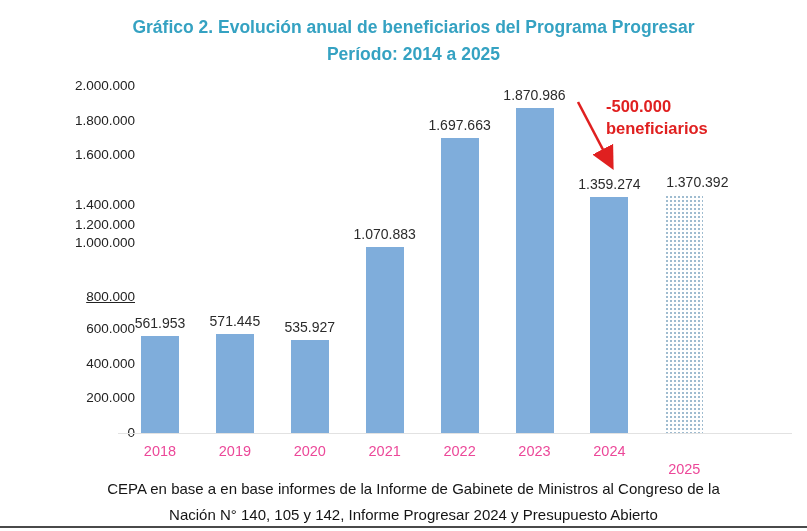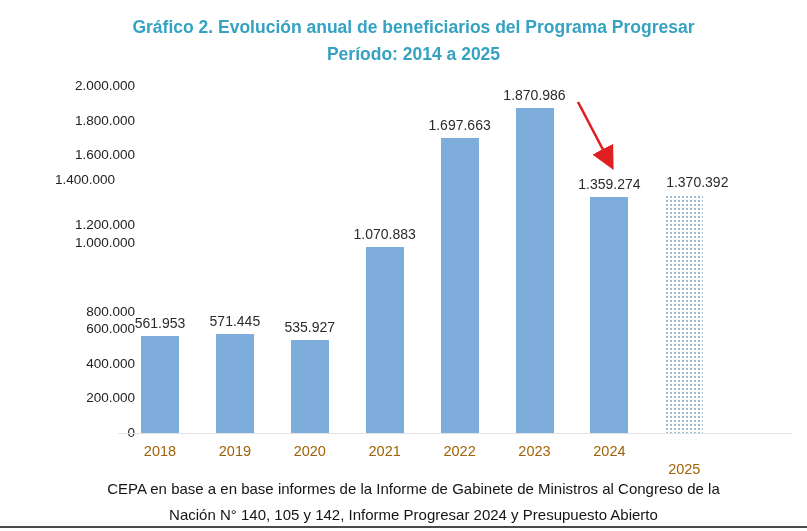--- a/index.html
+++ b/index.html
@@ -24,21 +24,21 @@
     position:absolute;
     width:100px;right:692px;
     text-align:right;
     font-size:13.5px;color:#222;
     white-space:nowrap;
   }
   
   .xtick{
     position:absolute;top:443px;
     width:75px;text-align:center;
-    font-size:14.5px;color:#a16207;
+    font-size:14.5px;color:#ec4899;
   }
   
   .bar{
     position:absolute;
     width:38px;
     background:#7FADDB;
   }
   .bar.dotted{
     background-color:#ffffff;
     background-image:radial-gradient(circle, #9fbcd0 1.1px, transparent 1.2px);
@@ -84,24 +84,24 @@
   <div class="title-block">
     <div class="title-line">Gráfico 2. Evolución anual de beneficiarios del Programa Progresar</div>
     <div class="title-line">Período: 2014 a 2025</div>
   </div>
 
   <div id="plot">
       <div class="ytick" style="top: 425px;">0</div>
       <div class="ytick" style="top: 390.3px;">200.000</div>
       <div class="ytick" style="top: 355.6px;">400.000</div>
       <div class="ytick" style="top: 320.9px;">600.000</div>
-      <div class="ytick" style="top: 304px;">800.000</div>
+      <div class="ytick" style="top: 289px; text-decoration: underline;">800.000</div>
       <div class="ytick" style="top: 235px;">1.000.000</div>
       <div class="ytick" style="top: 216.8px;">1.200.000</div>
-      <div class="ytick" style="top: 172px; text-align: center;">1.400.000</div>
+      <div class="ytick" style="top: 197px;">1.400.000</div>
       <div class="ytick" style="top: 147.4px;">1.600.000</div>
       <div class="ytick" style="top: 112.7px;">1.800.000</div>
       <div class="ytick" style="top: 78px;">2.000.000</div>
       <div class="bar" style="left: 141px; top: 335.501px; height: 97.4988px;"></div>
       <div class="vlabel" style="left: 105px; top: 314.501px;">561.953</div>
       <div class="xtick" style="left: 122.5px;">2018</div>
       <div class="bar" style="left: 215.9px; top: 333.854px; height: 99.1457px;"></div>
       <div class="vlabel" style="left: 179.9px; top: 312.854px;">571.445</div>
       <div class="xtick" style="left: 197.4px;">2019</div>
       <div class="bar" style="left: 290.8px; top: 340.017px; height: 92.9833px;"></div>
@@ -128,20 +128,24 @@
 
   <svg class="arrow-svg" width="58" height="84" viewBox="0 0 58 84">
     <defs>
       <marker id="ah" markerWidth="9" markerHeight="9" refX="6" refY="4.5" orient="auto">
         <path d="M0,0 L9,4.5 L0,9 Z" fill="#E02020"></path>
       </marker>
     </defs>
     <line x1="9" y1="7" x2="41" y2="68" stroke="#E02020" stroke-width="2.6" marker-end="url(#ah)"></line>
   </svg>
 
+  <div class="annotation">
+    <div>-500.000</div>
+    <div>beneficiarios</div>
+  </div>
 
   <div class="footer">
     <div>CEPA en base a en base informes de la Informe de Gabinete de Ministros al Congreso de la</div>
     <div>Nación N° 140, 105 y 142, Informe Progresar 2024 y Presupuesto Abierto</div>
   </div>
 
   <div class="bottom-rule"></div>
 
 </div>
 

